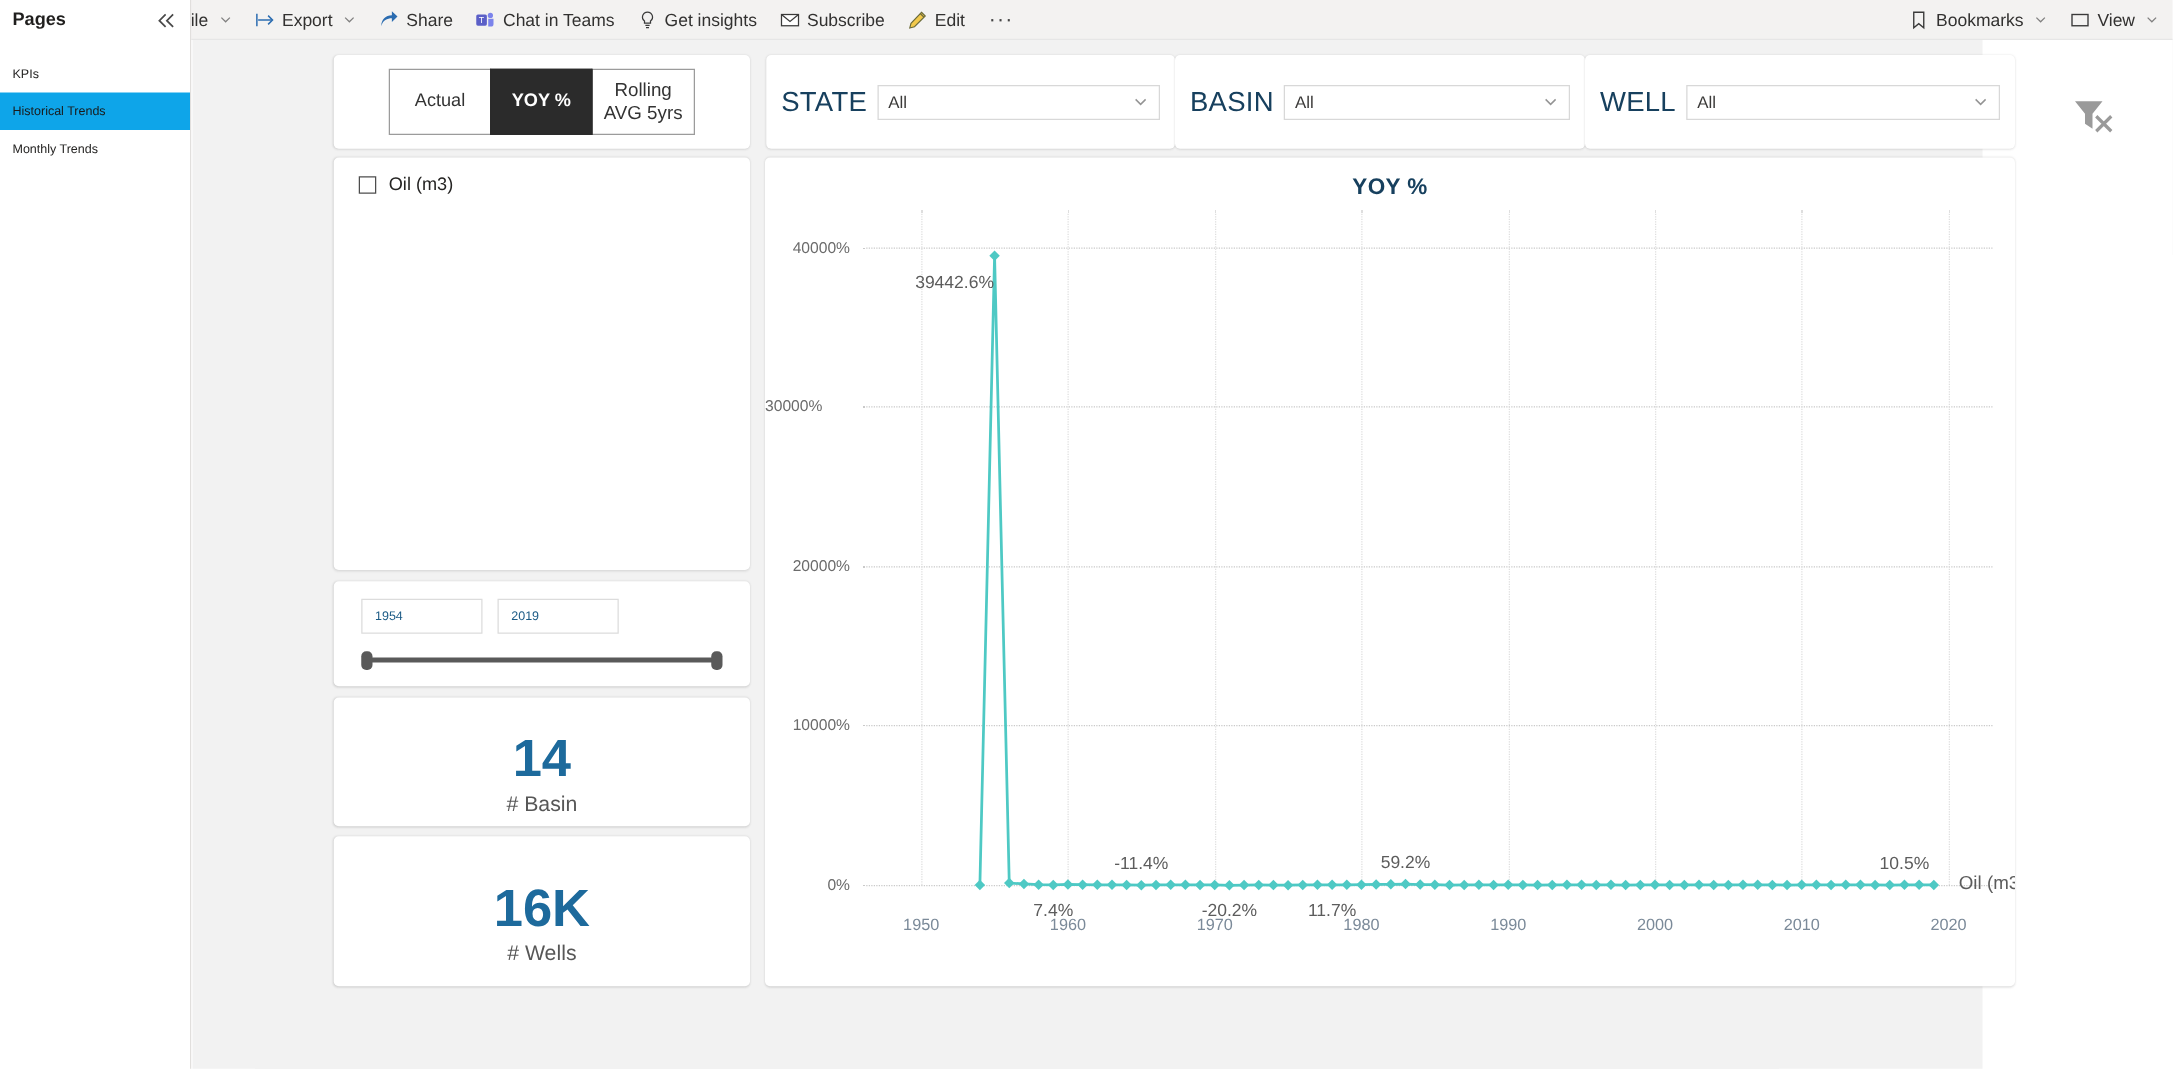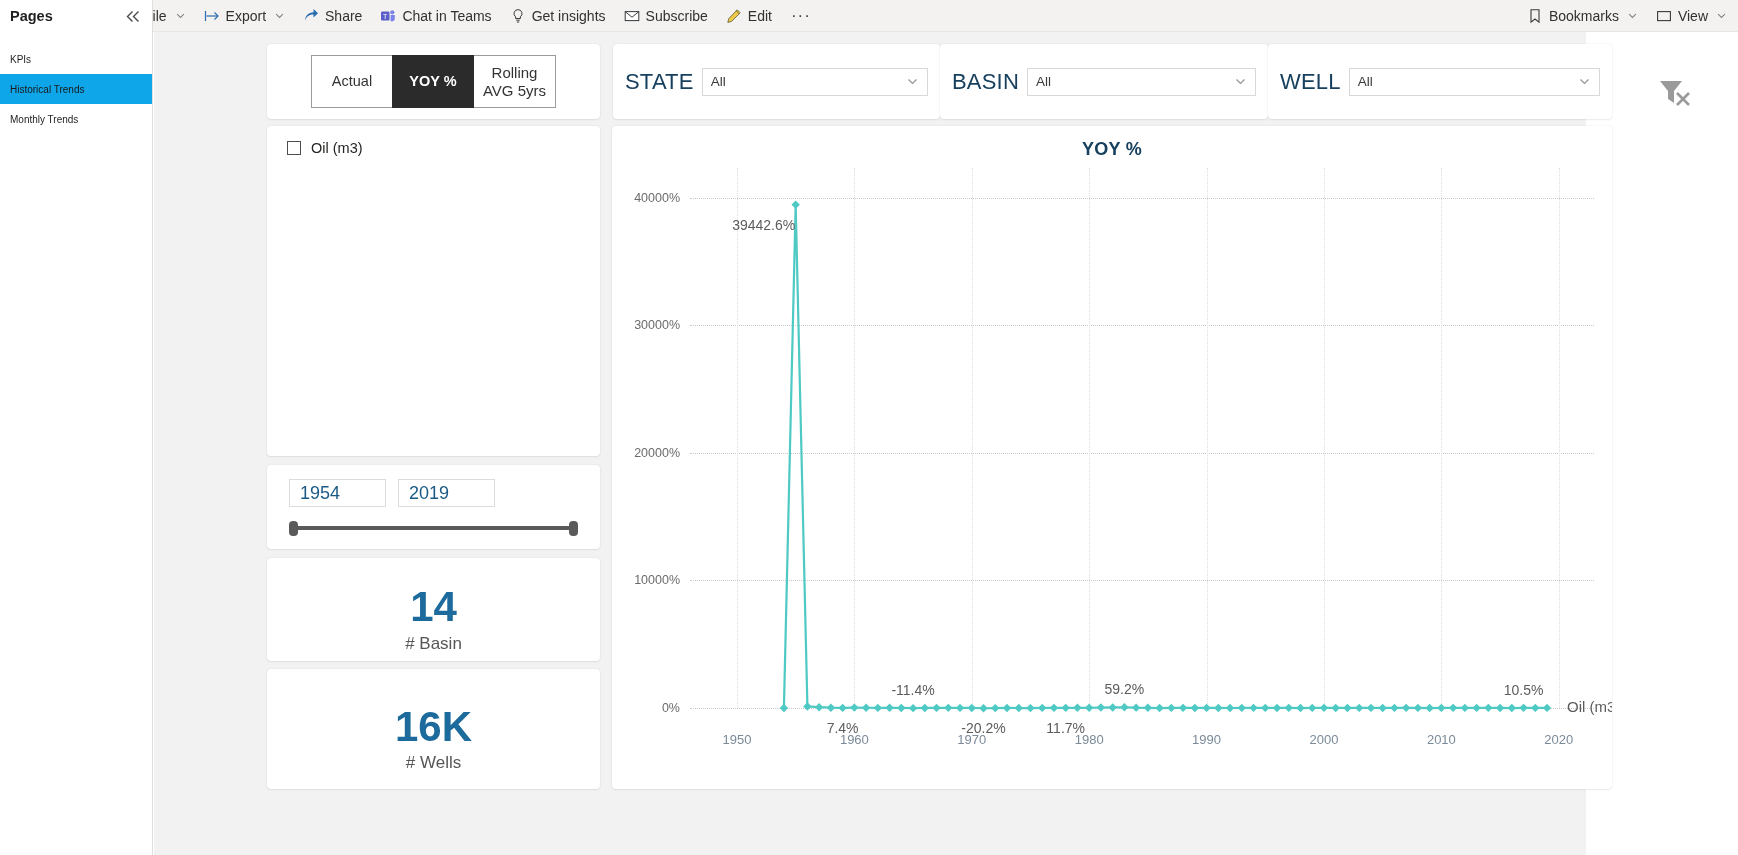--- a/index.html
+++ b/index.html
@@ -131,21 +131,21 @@
   }
   .legend-txt { font-size: 14.5px; color: #252423; }
 
   
   .range-card { left: 113px; top: 433px; width: 333px; height: 84px; }
   .range-inputs { display: flex; gap: 12px; padding: 14px 0 0 22px; }
   .range-box {
     width: 97px; height: 28px;
     border: 1px solid #dcdcdc; background: #fff;
     display: flex; align-items: center; padding: 0 10px;
-    font-size: 18px; color: #1b5a85;
+    font-size: 10px; color: #1b5a85;
     cursor: text;
   }
   .range-track-wrap { position: relative; margin: 14px 22px 0 22px; height: 14px; }
   .range-track {
     position: absolute; left: 6px; right: 6px; top: 5px;
     height: 4px; background: #5a5a5a; border-radius: 2px;
   }
   .range-thumb {
     position: absolute; top: 0; width: 9px; height: 15px;
     background: #5a5a5a; border-radius: 4px; cursor: pointer;
@@ -399,21 +399,21 @@
   <div class="card chart-card">
     <div class="chart-title">YOY %</div>
     <div class="plot" id="plot">
         <div class="gridline" style="top: 548px;"></div>
         <div class="ylab" style="top: 548px; left: 0px; width: 68px; text-align: right;">0%</div>
         <div class="gridline" style="top: 420.381px;"></div>
         <div class="ylab" style="top: 420.381px; left: 0px; width: 68px; text-align: right;">10000%</div>
         <div class="gridline" style="top: 292.762px;"></div>
         <div class="ylab" style="top: 292.762px; left: 0px; width: 68px; text-align: right;">20000%</div>
         <div class="gridline" style="top: 165.143px;"></div>
-        <div class="ylab" style="top: 165.143px; left: 0px; width: 68px; text-align: right;">30000%</div>
+        <div class="ylab" style="top: 165.143px; left: 0px; width: 68px; ">30000%</div>
         <div class="gridline" style="top: 37.5238px;"></div>
         <div class="ylab" style="top: 37.5238px; left: 0px; width: 68px; text-align: right;">40000%</div>
         <div class="vgrid" style="left: 124.961px;"></div>
         <div class="xlab" style="left: 124.961px; top: 572px;">1950</div>
         <div class="vgrid" style="left: 242.364px;"></div>
         <div class="xlab" style="left: 242.364px; top: 572px;">1960</div>
         <div class="vgrid" style="left: 359.766px;"></div>
         <div class="xlab" style="left: 359.766px; top: 572px;">1970</div>
         <div class="vgrid" style="left: 477.169px;"></div>
         <div class="xlab" style="left: 477.169px; top: 572px;">1980</div>

